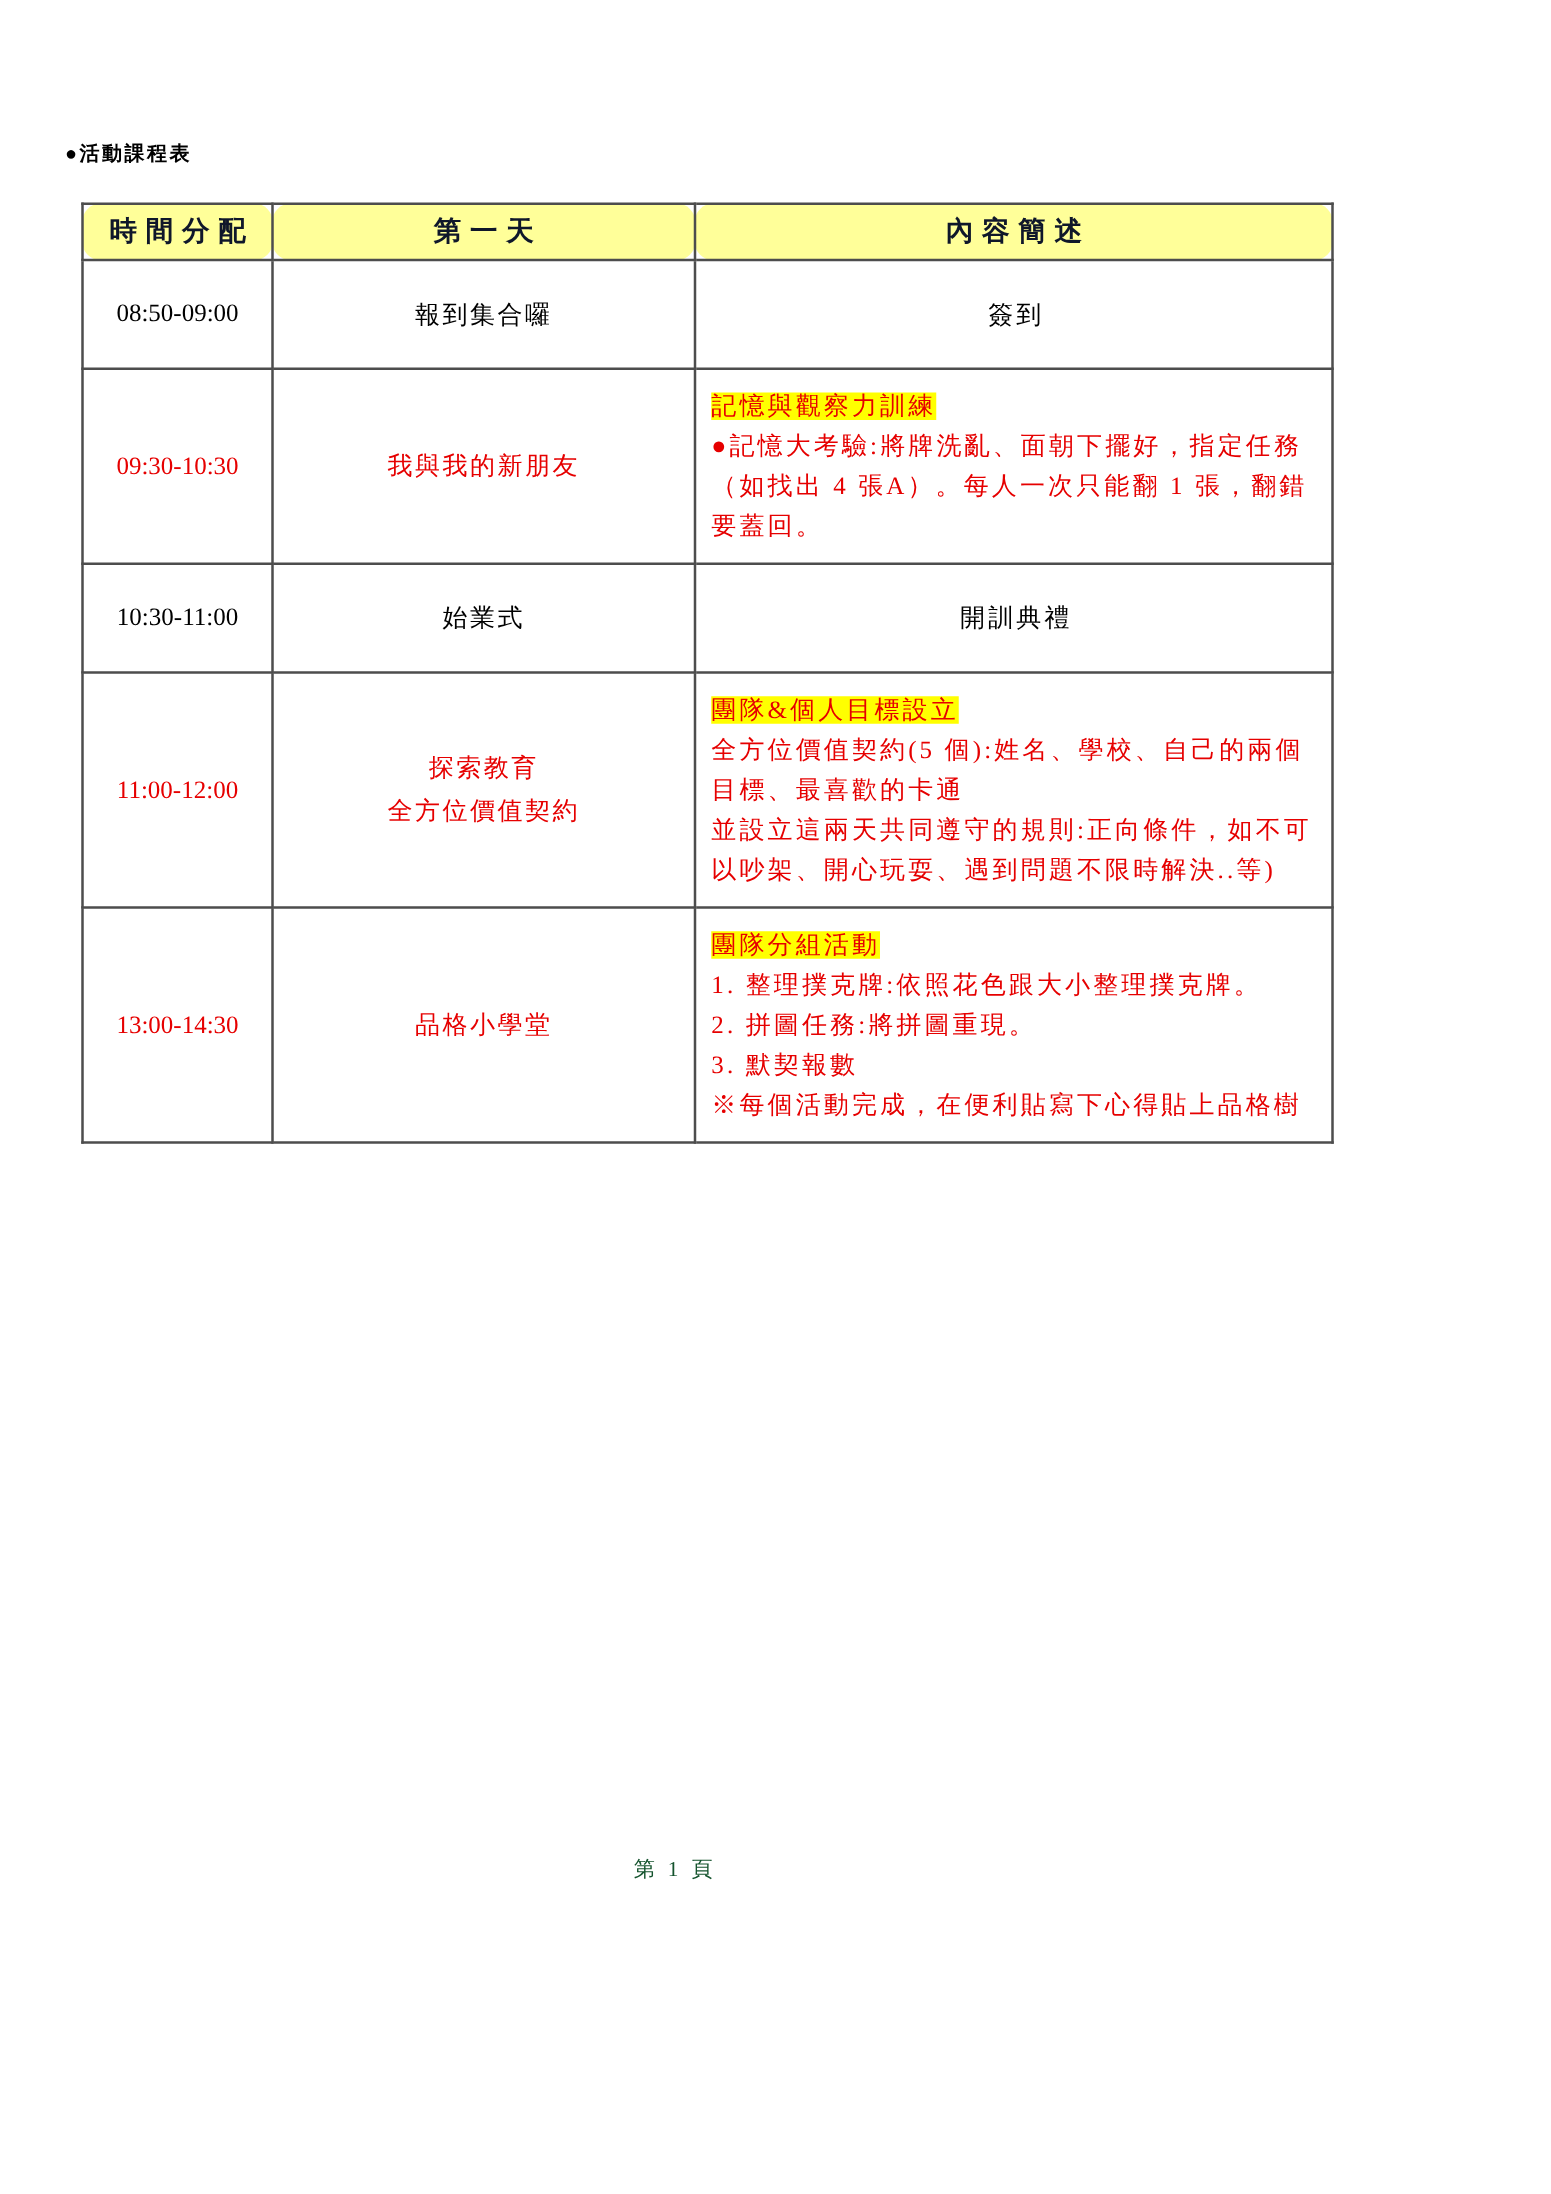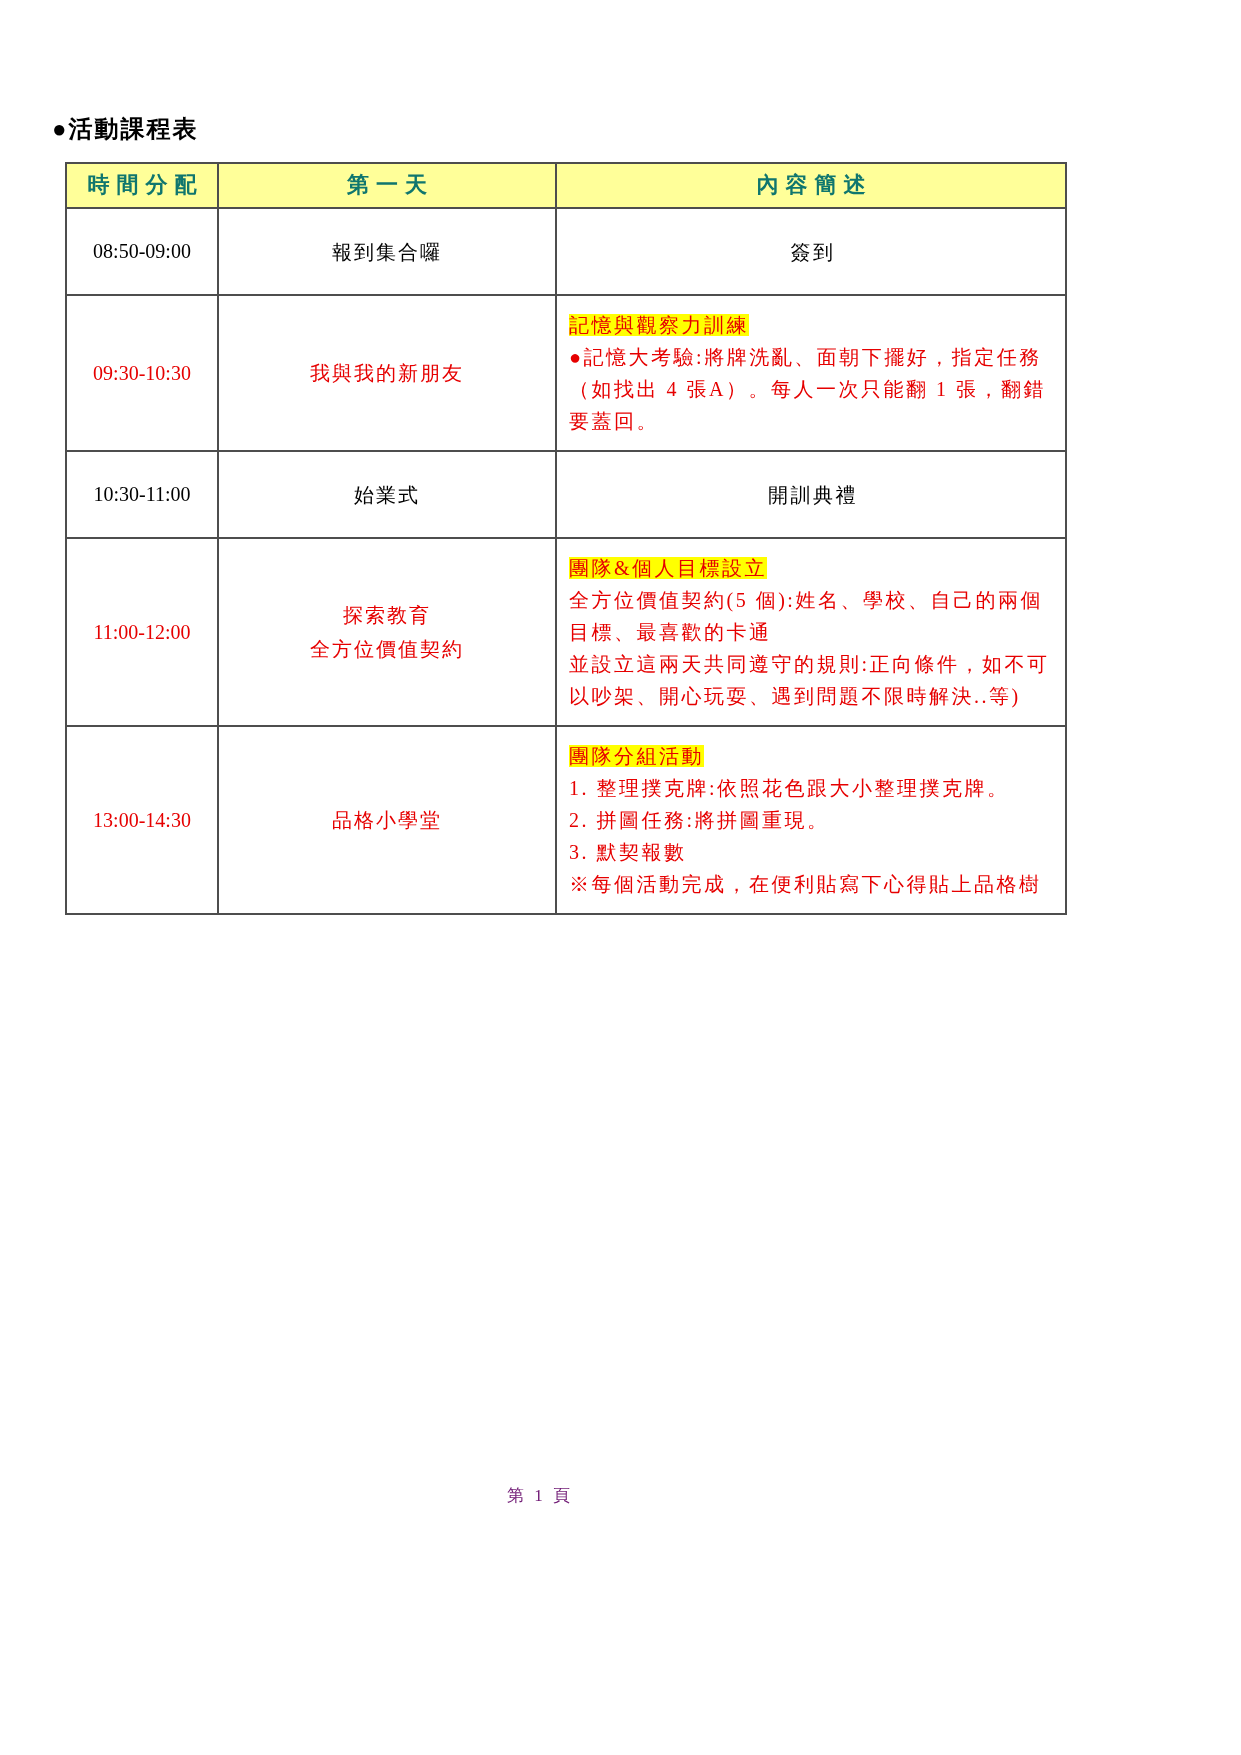--- a/index.html
+++ b/index.html
@@ -12,21 +12,21 @@
     position: relative;
     width: 1241px;
     height: 1755px;
     background: #ffffff;
     overflow: hidden;
   }
   .doc-title {
     position: absolute;
     top: 113px;
     left: 52px;
-    font-size: 24px;
+    font-size: 16px;
     font-weight: bold;
     letter-spacing: 2px;
     color: #000;
   }
   table.schedule {
     position: absolute;
     top: 162px;
     left: 65px;
     width: 1000px;
     border-collapse: collapse;
@@ -37,21 +37,22 @@
     border: 2px solid #4d4d4d;
   }
   table.schedule th {
     background: var(--header-bg, #FFFF99);
     font-size: 22px;
     font-weight: bold;
     letter-spacing: 7px;
     text-indent: 7px;
     text-align: center;
     padding: 6px 0 7px 0;
-    color: #0f766e;
+    color: #0f172a;
+    border-radius: 14px;
   }
   td.col-time {
     text-align: center;
     font-size: 20px;
     padding: 31px 4px;
     vertical-align: middle;
     white-space: nowrap;
   }
   td.col-activity {
     text-align: center;
@@ -75,21 +76,21 @@
   tr.red td { color: var(--red, #e60000); }
   tr.black td { color: #000; }
   .page-footer {
     position: absolute;
     top: 1484px;
     left: 0;
     width: 1080px;
     text-align: center;
     font-size: 17px;
     letter-spacing: 3px;
-    color: #701a75;
+    color: #14532d;
   }
 </style>
 </head>
 <body>
 
 <div class="page">
 
   <div class="doc-title">●活動課程表</div>
 
   <table class="schedule">

